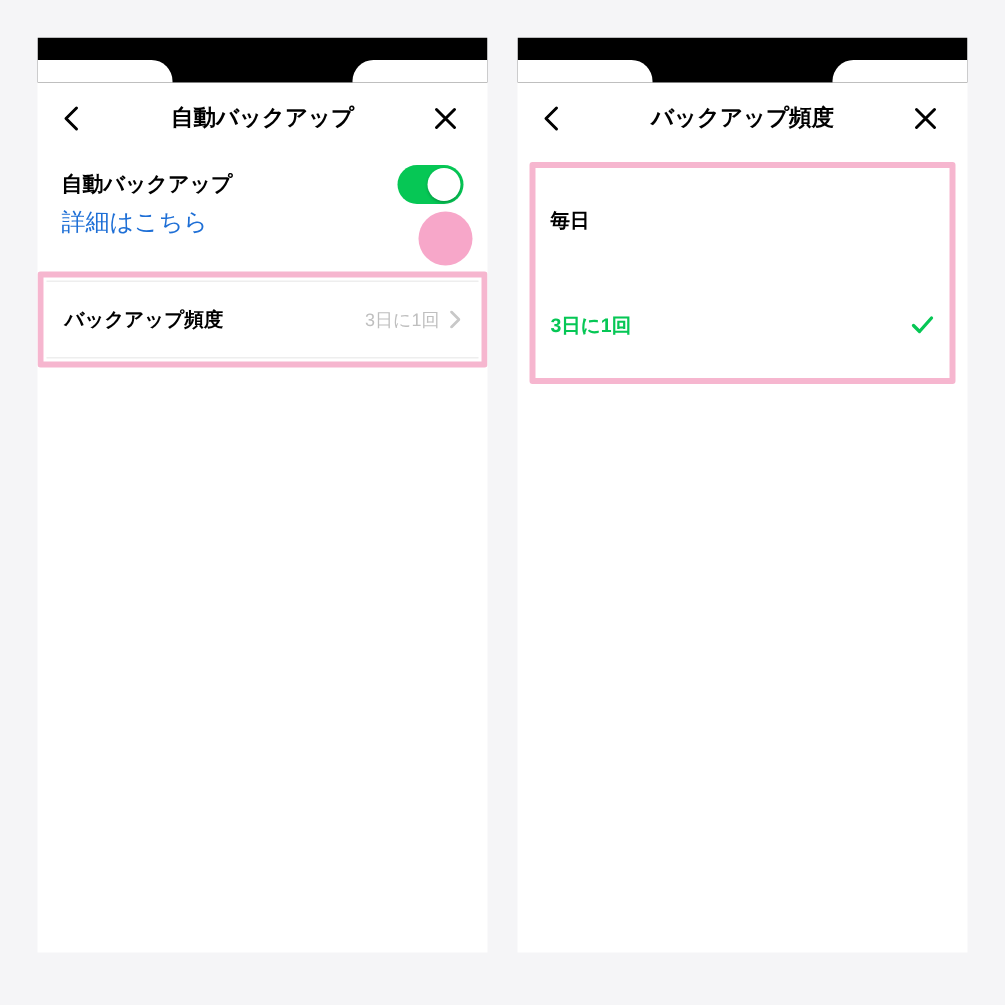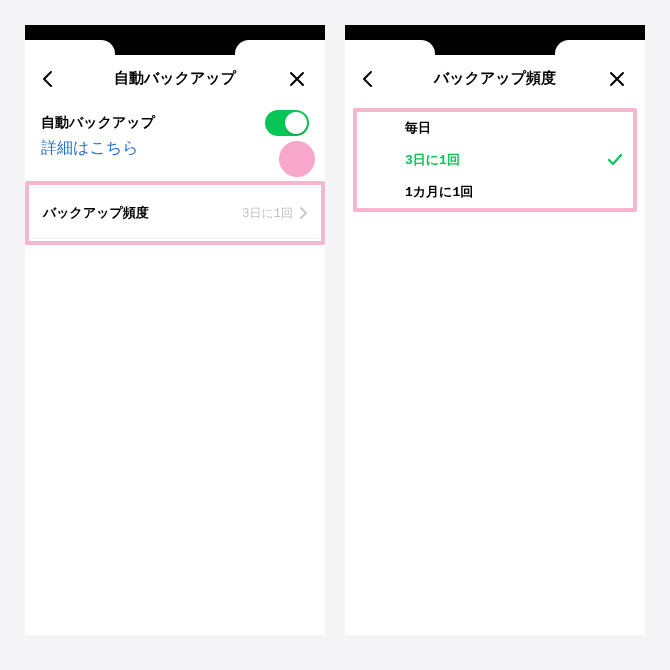--- a/index.html
+++ b/index.html
@@ -10,21 +10,20 @@
       font-family: -apple-system, "Hiragino Sans", "Hiragino Kaku Gothic ProN", sans-serif;
       position: relative;
     }
     .phone {
       position: absolute;
       width: 300px;
       height: 610px;
       background: #fff;
       top: 25px;
       overflow: hidden;
-      font-family: Liberation Mono, monospace;
     }
     .phone.left { left: 25px; }
     .phone.right { left: 345px; }
     .notch-bar {
       height: 30px;
       background: #000;
       position: relative;
     }
     .notch-bar::before,
     .notch-bar::after {
@@ -133,24 +132,23 @@
       position: absolute;
       inset: 0;
       border: 4px solid #f6b6cf;
       border-radius: 2px;
       pointer-events: none;
     }
     .option-row {
       display: flex;
       align-items: center;
       justify-content: space-between;
-      padding: 7px 10px;
+      padding: 26px 10px;
       font-size: 13px;
       font-weight: 600;
-      margin-left: 38px;
     }
     .option-row.selected { color: #06C755; }
     .check {
       color: #06C755;
       font-size: 16px;
     }
 
     svg.icon { display: block; }
   </style>
 </head>
@@ -221,18 +219,15 @@
           <span>毎日</span>
         </div>
         <div class="option-row selected">
           <span>3日に1回</span>
           <span class="check">
             <svg class="icon" width="16" height="14" viewBox="0 0 16 14">
               <path d="M2 7 L6 11 L14 2" stroke="#06C755" stroke-width="2.2" fill="none" stroke-linecap="round" stroke-linejoin="round"></path>
             </svg>
           </span>
         </div>
-        <div class="option-row">
-          <span>1カ月に1回</span>
-        </div>
       </div>
   </div>
 </div>
 
 </body></html>

